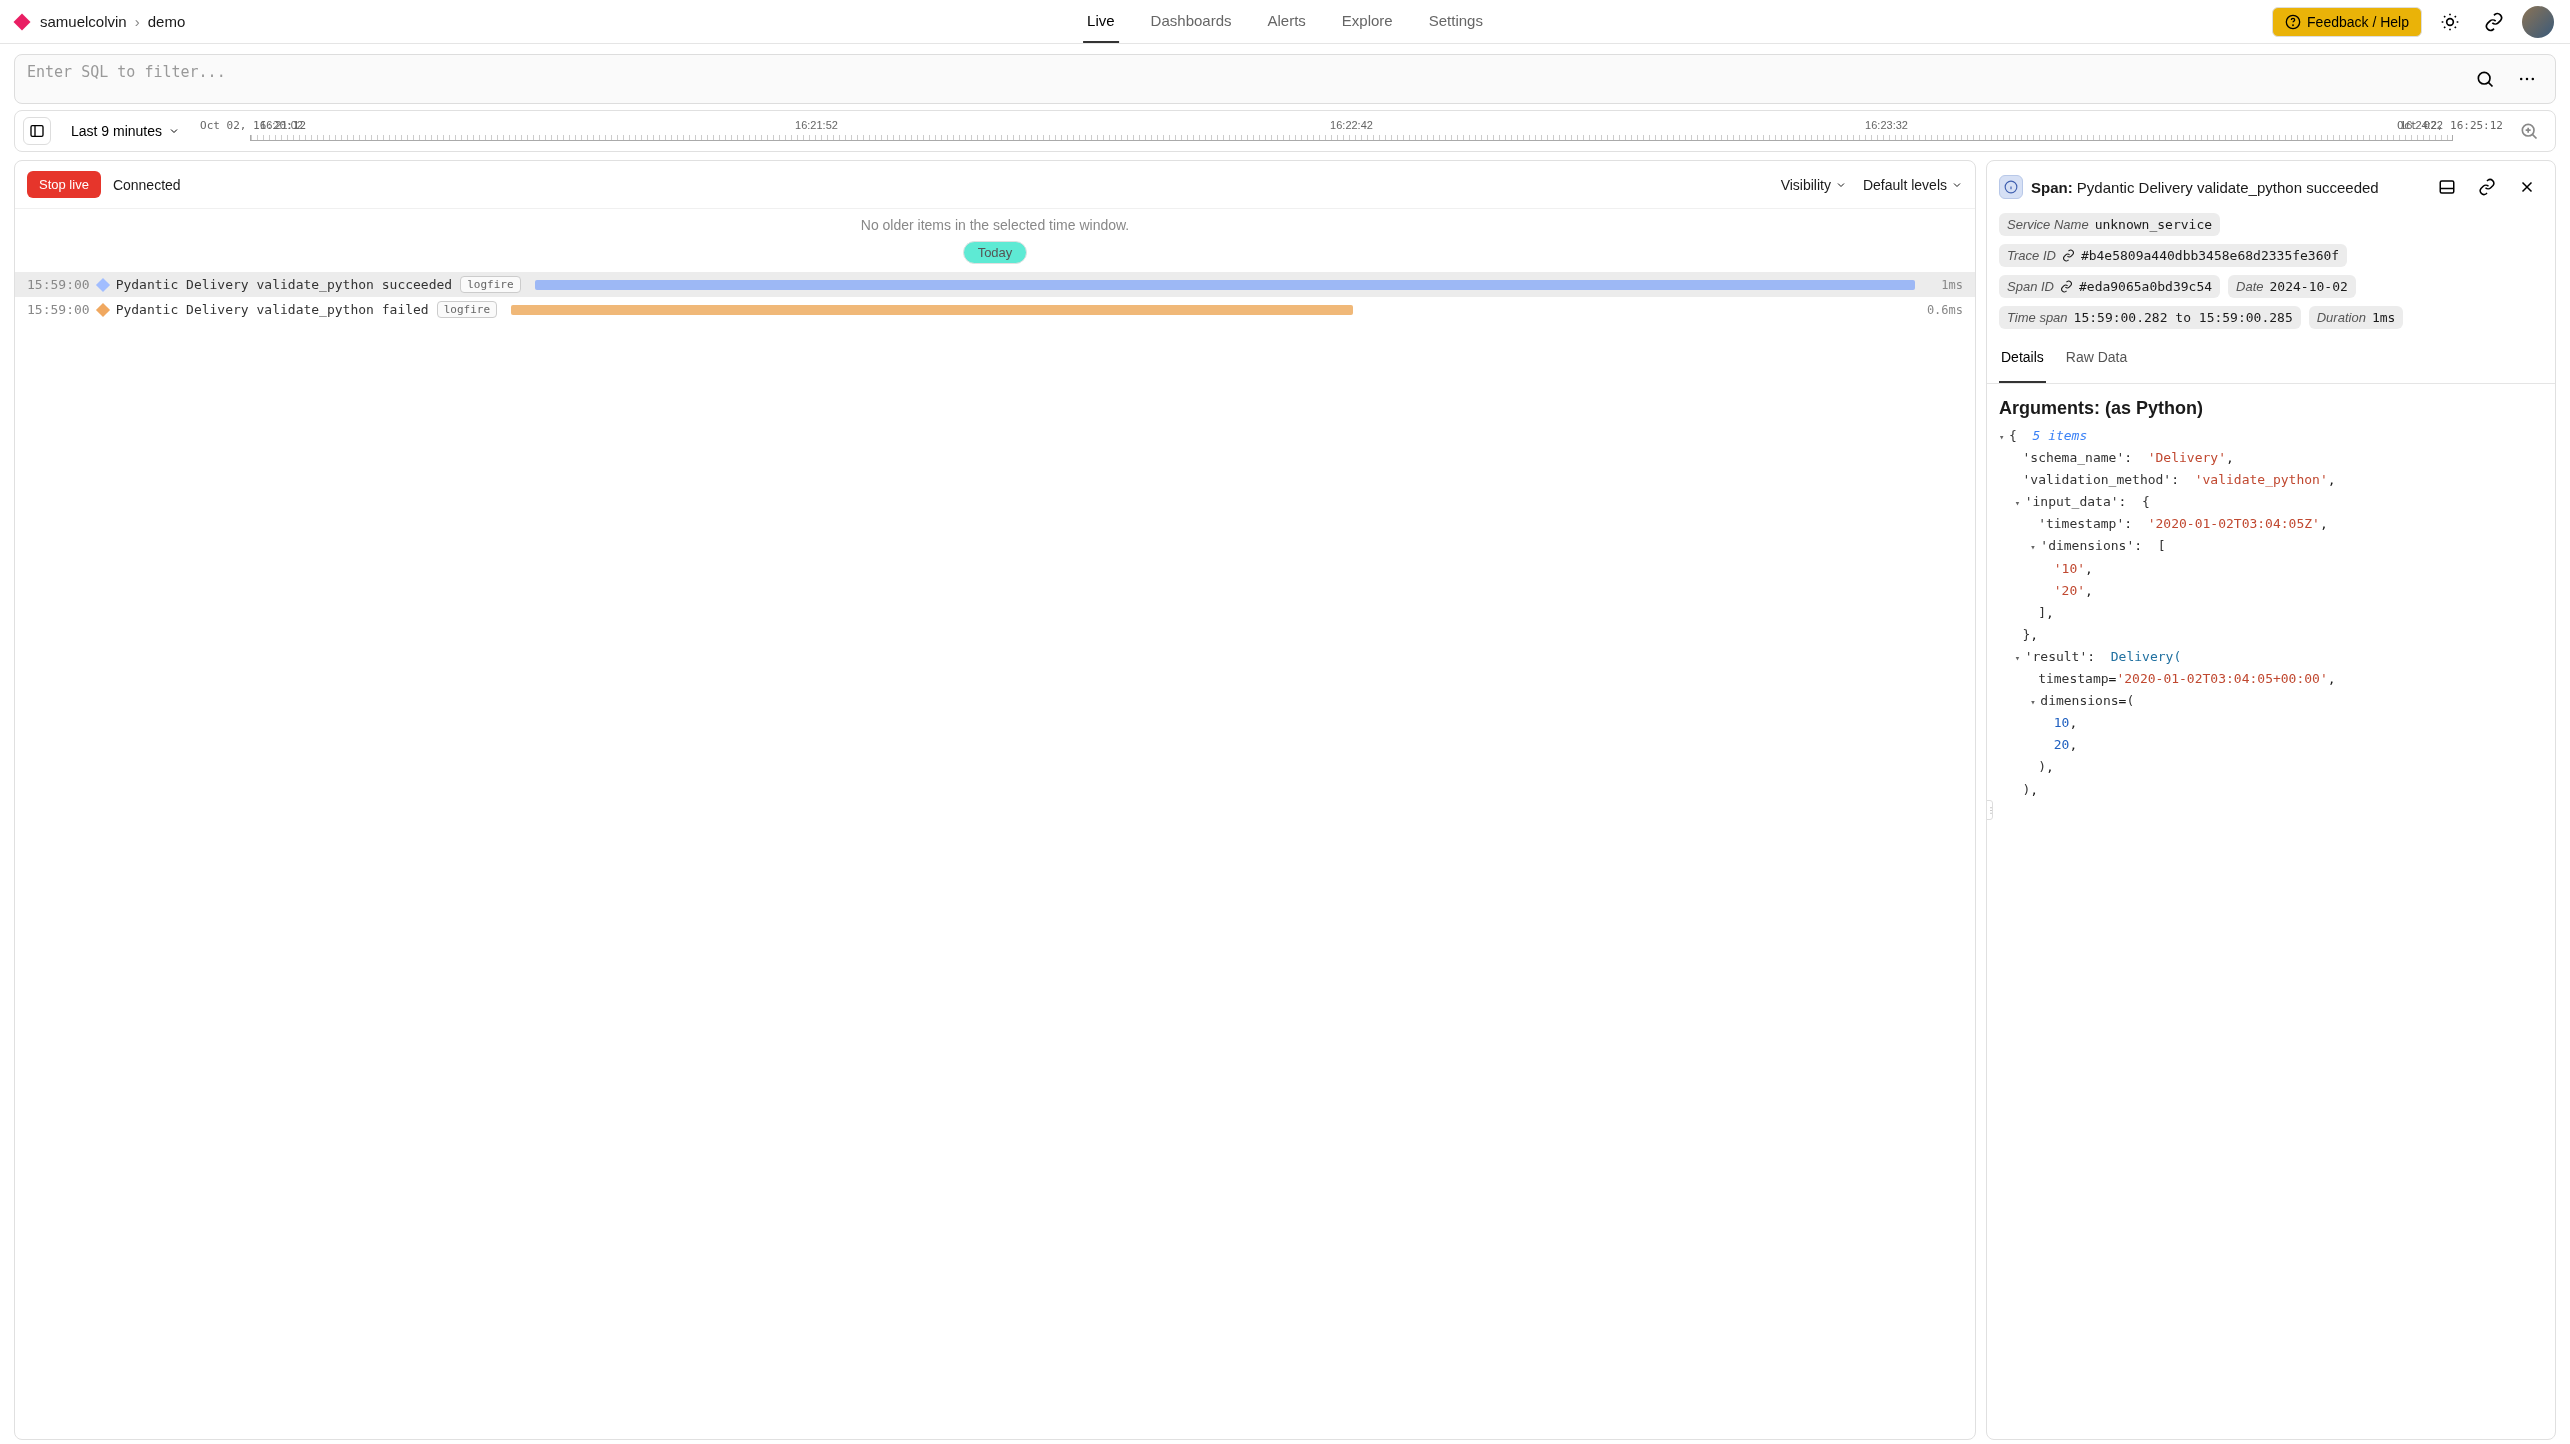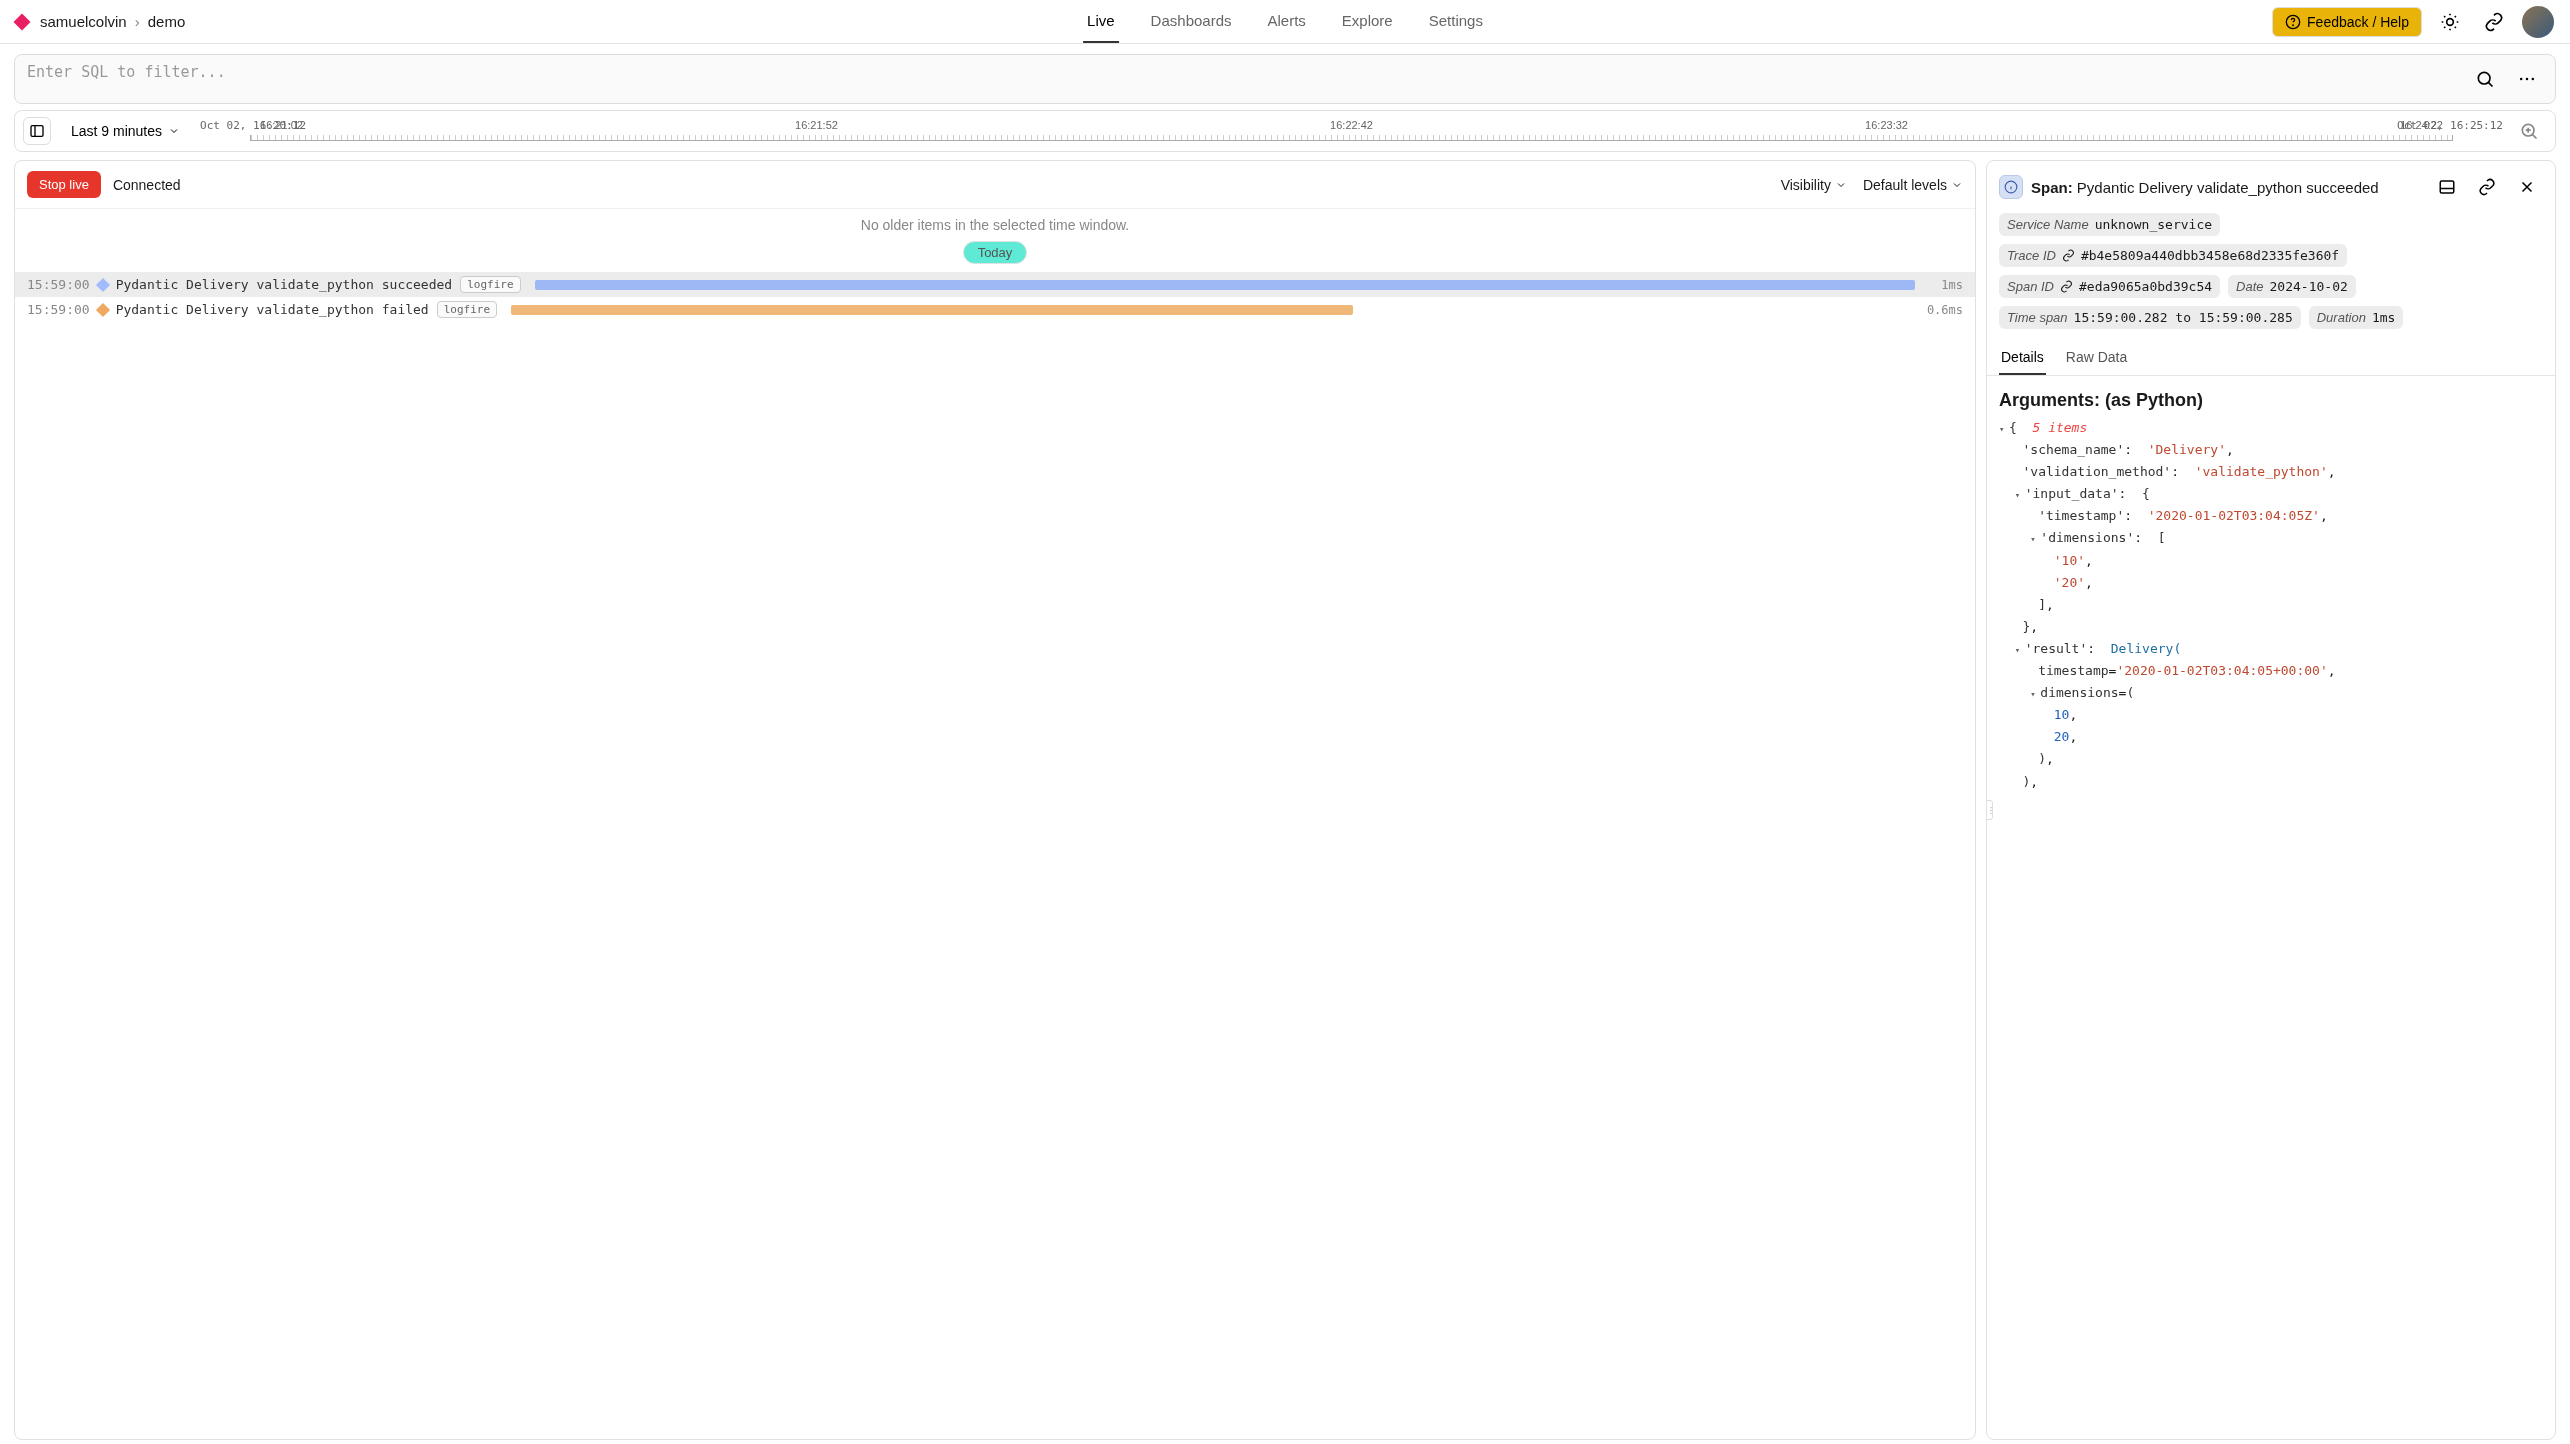--- a/index.html
+++ b/index.html
@@ -76,34 +76,34 @@
     .rp-header-icons { margin-left: auto; display: flex; gap: 8px; }
     
     
     .meta-row { display: flex; flex-wrap: wrap; gap: 8px; padding: 0 12px 8px; }
     .meta-badge { display: inline-flex; align-items: center; gap: 6px; background: #ececec; border-radius: 6px; padding: 4px 8px; font-size: 13px; }
     .meta-key { font-style: italic; color: #555; }
     .meta-val { font-family: 'SF Mono', Menlo, monospace; }
     
     
     .detail-tabs { display: flex; gap: 18px; padding: 6px 12px 0; border-bottom: 1px solid #e5e5e5; }
-    .detail-tab { padding: 6px 2px 8px; font-size: 14px; cursor: pointer; color: #555; }
+    .detail-tab { padding: 6px 2px 16px; font-size: 14px; cursor: pointer; color: #555; }
     .detail-tab.active { color: #000; border-bottom: 2px solid #333; }
     
     
     .args-section { padding: 14px 12px; overflow-y: auto; flex: 1; }
     .args-title { font-size: 18px; font-weight: 700; margin-bottom: 6px; }
     .code-tree { font-family: 'SF Mono', Menlo, monospace; font-size: 13px; line-height: 1.7; }
     .code-tree .line { white-space: pre; }
     .tk-caret { color: #666; font-size: 9px; display: inline-block; width: 10px; }
     .tk-brace { color: #333; }
     .tk-key { color: #333; }
     .tk-str { color: #c04830; }
     .tk-num { color: #2060c0; }
-    .tk-meta { color: #ef4444; font-style: italic; }
+    .tk-meta { color: #3b82f6; font-style: italic; }
     .tk-call { color: #2070a0; }
     .tk-kw { color: #333; }
     
     svg { display: block; }
   </style>
 </head>
 <body>
 
 <div class="top-nav">
   <div class="breadcrumb">

